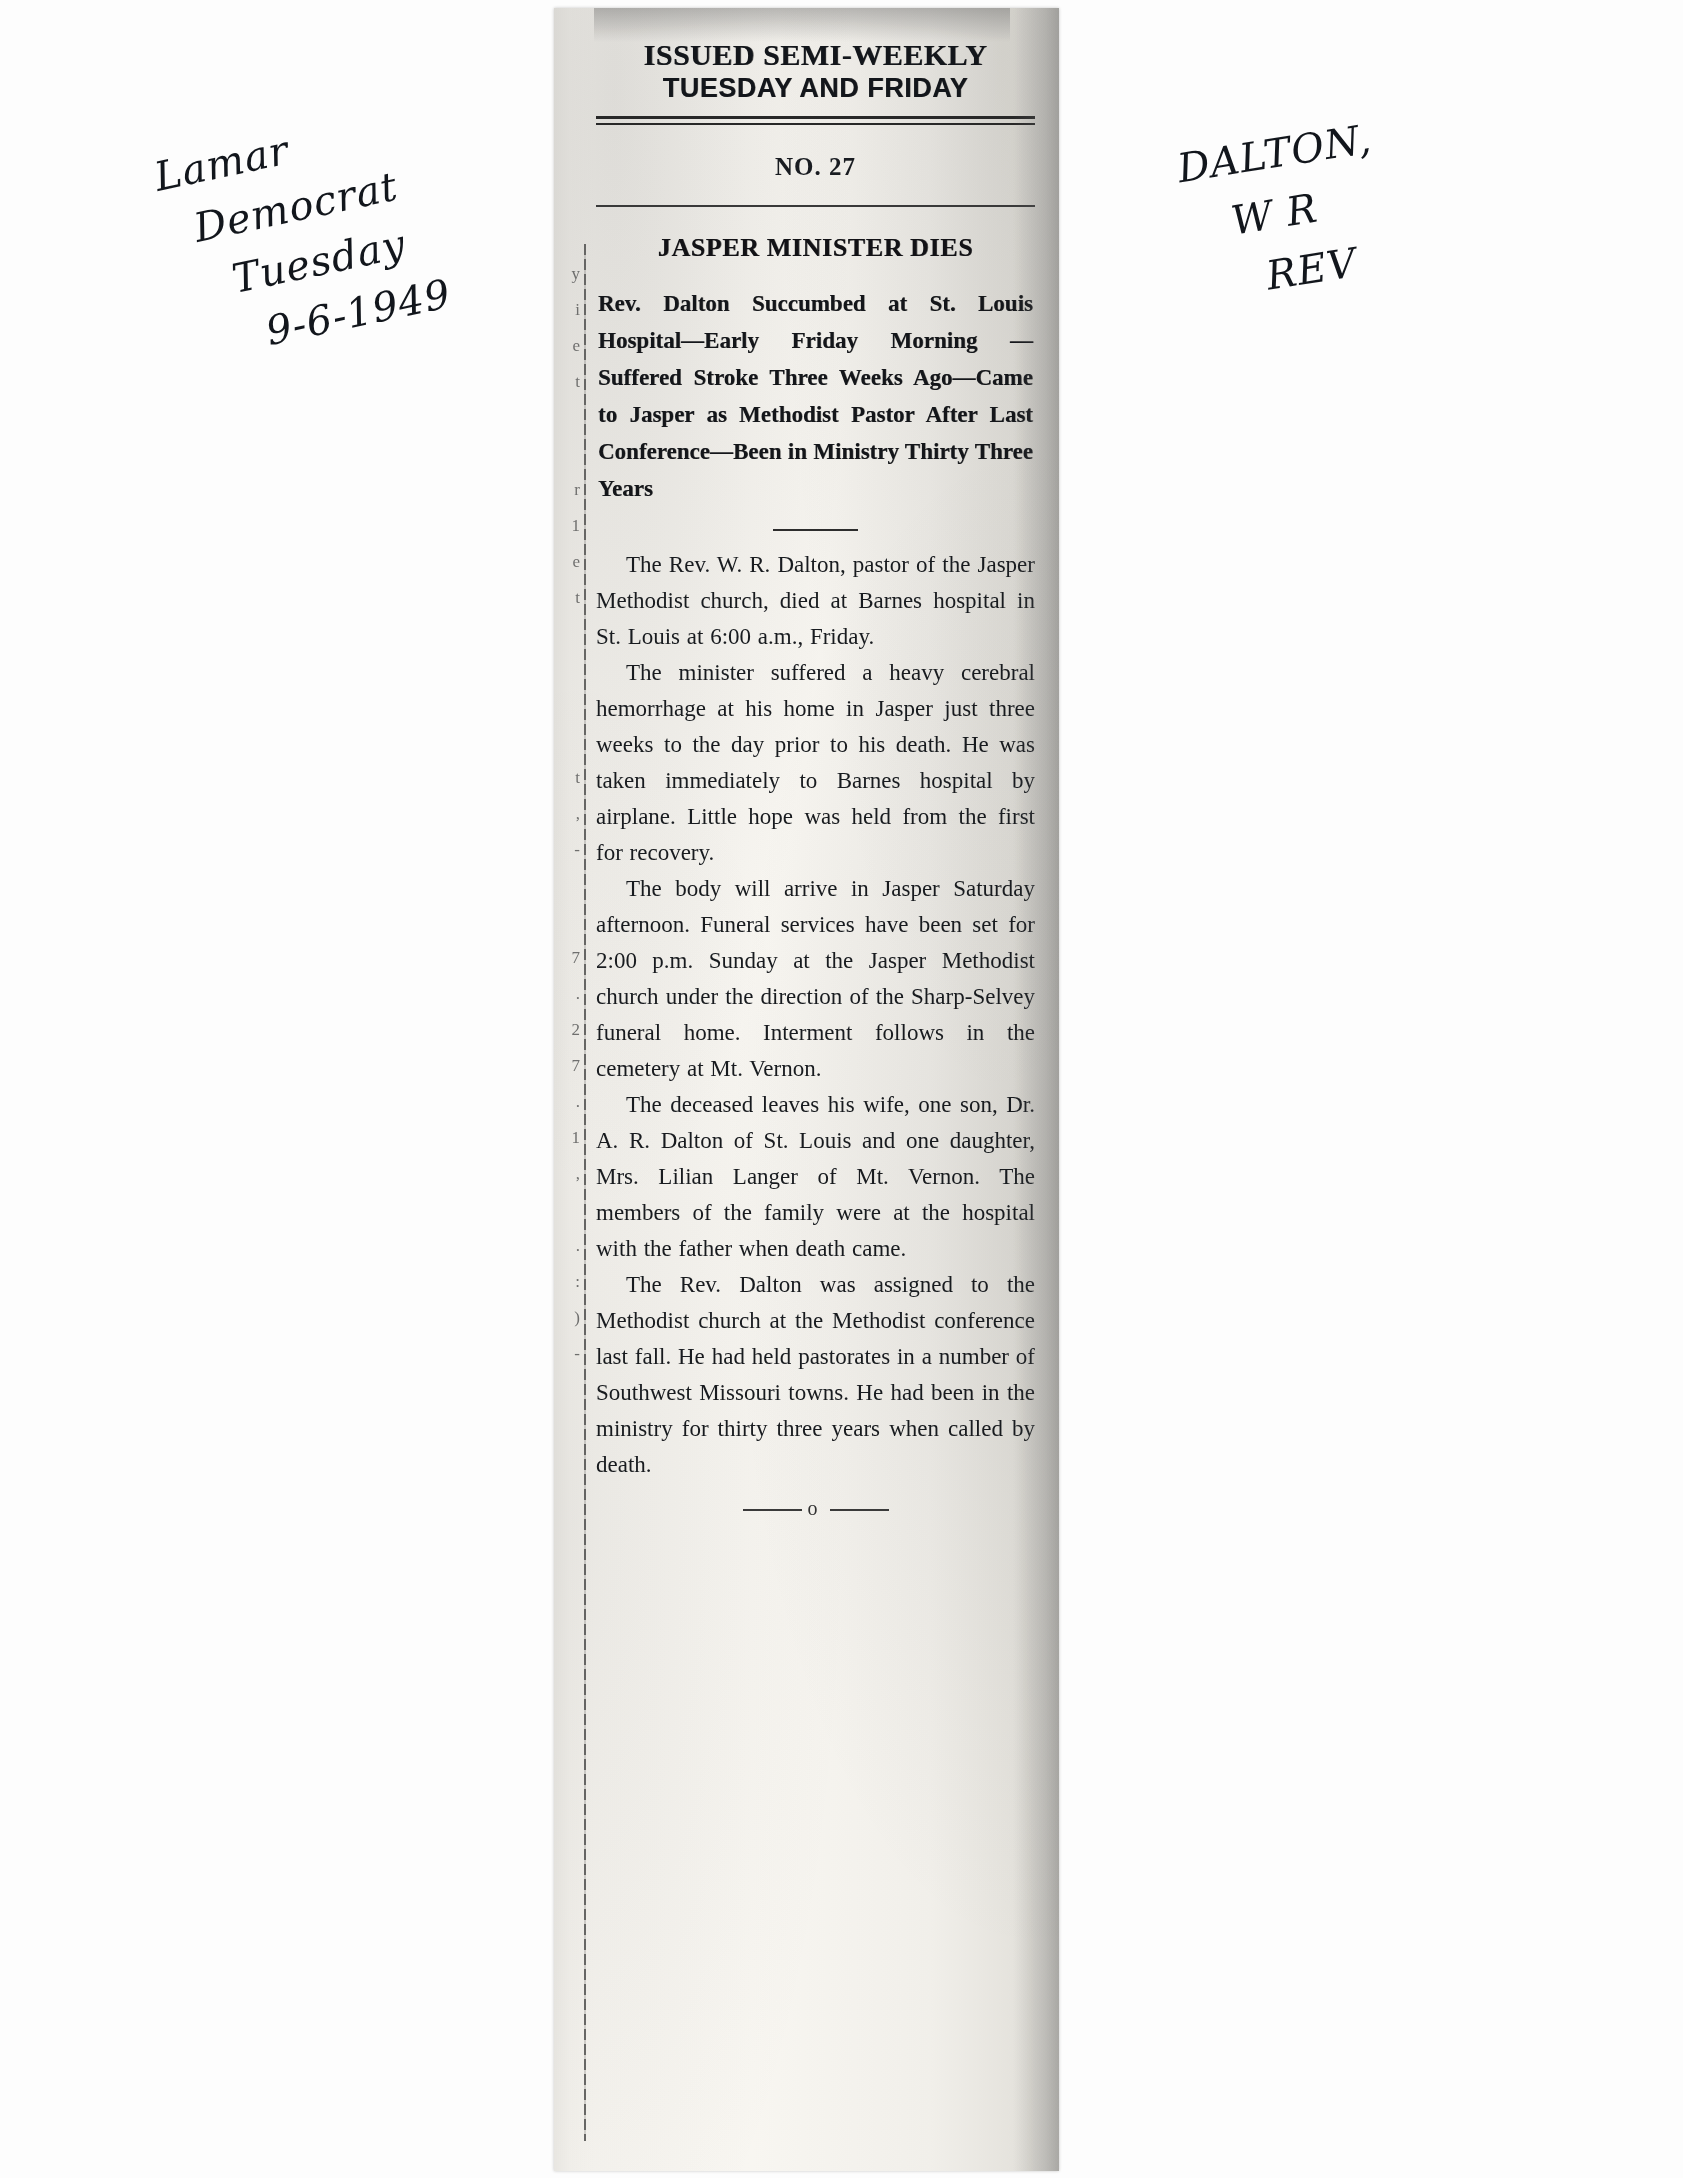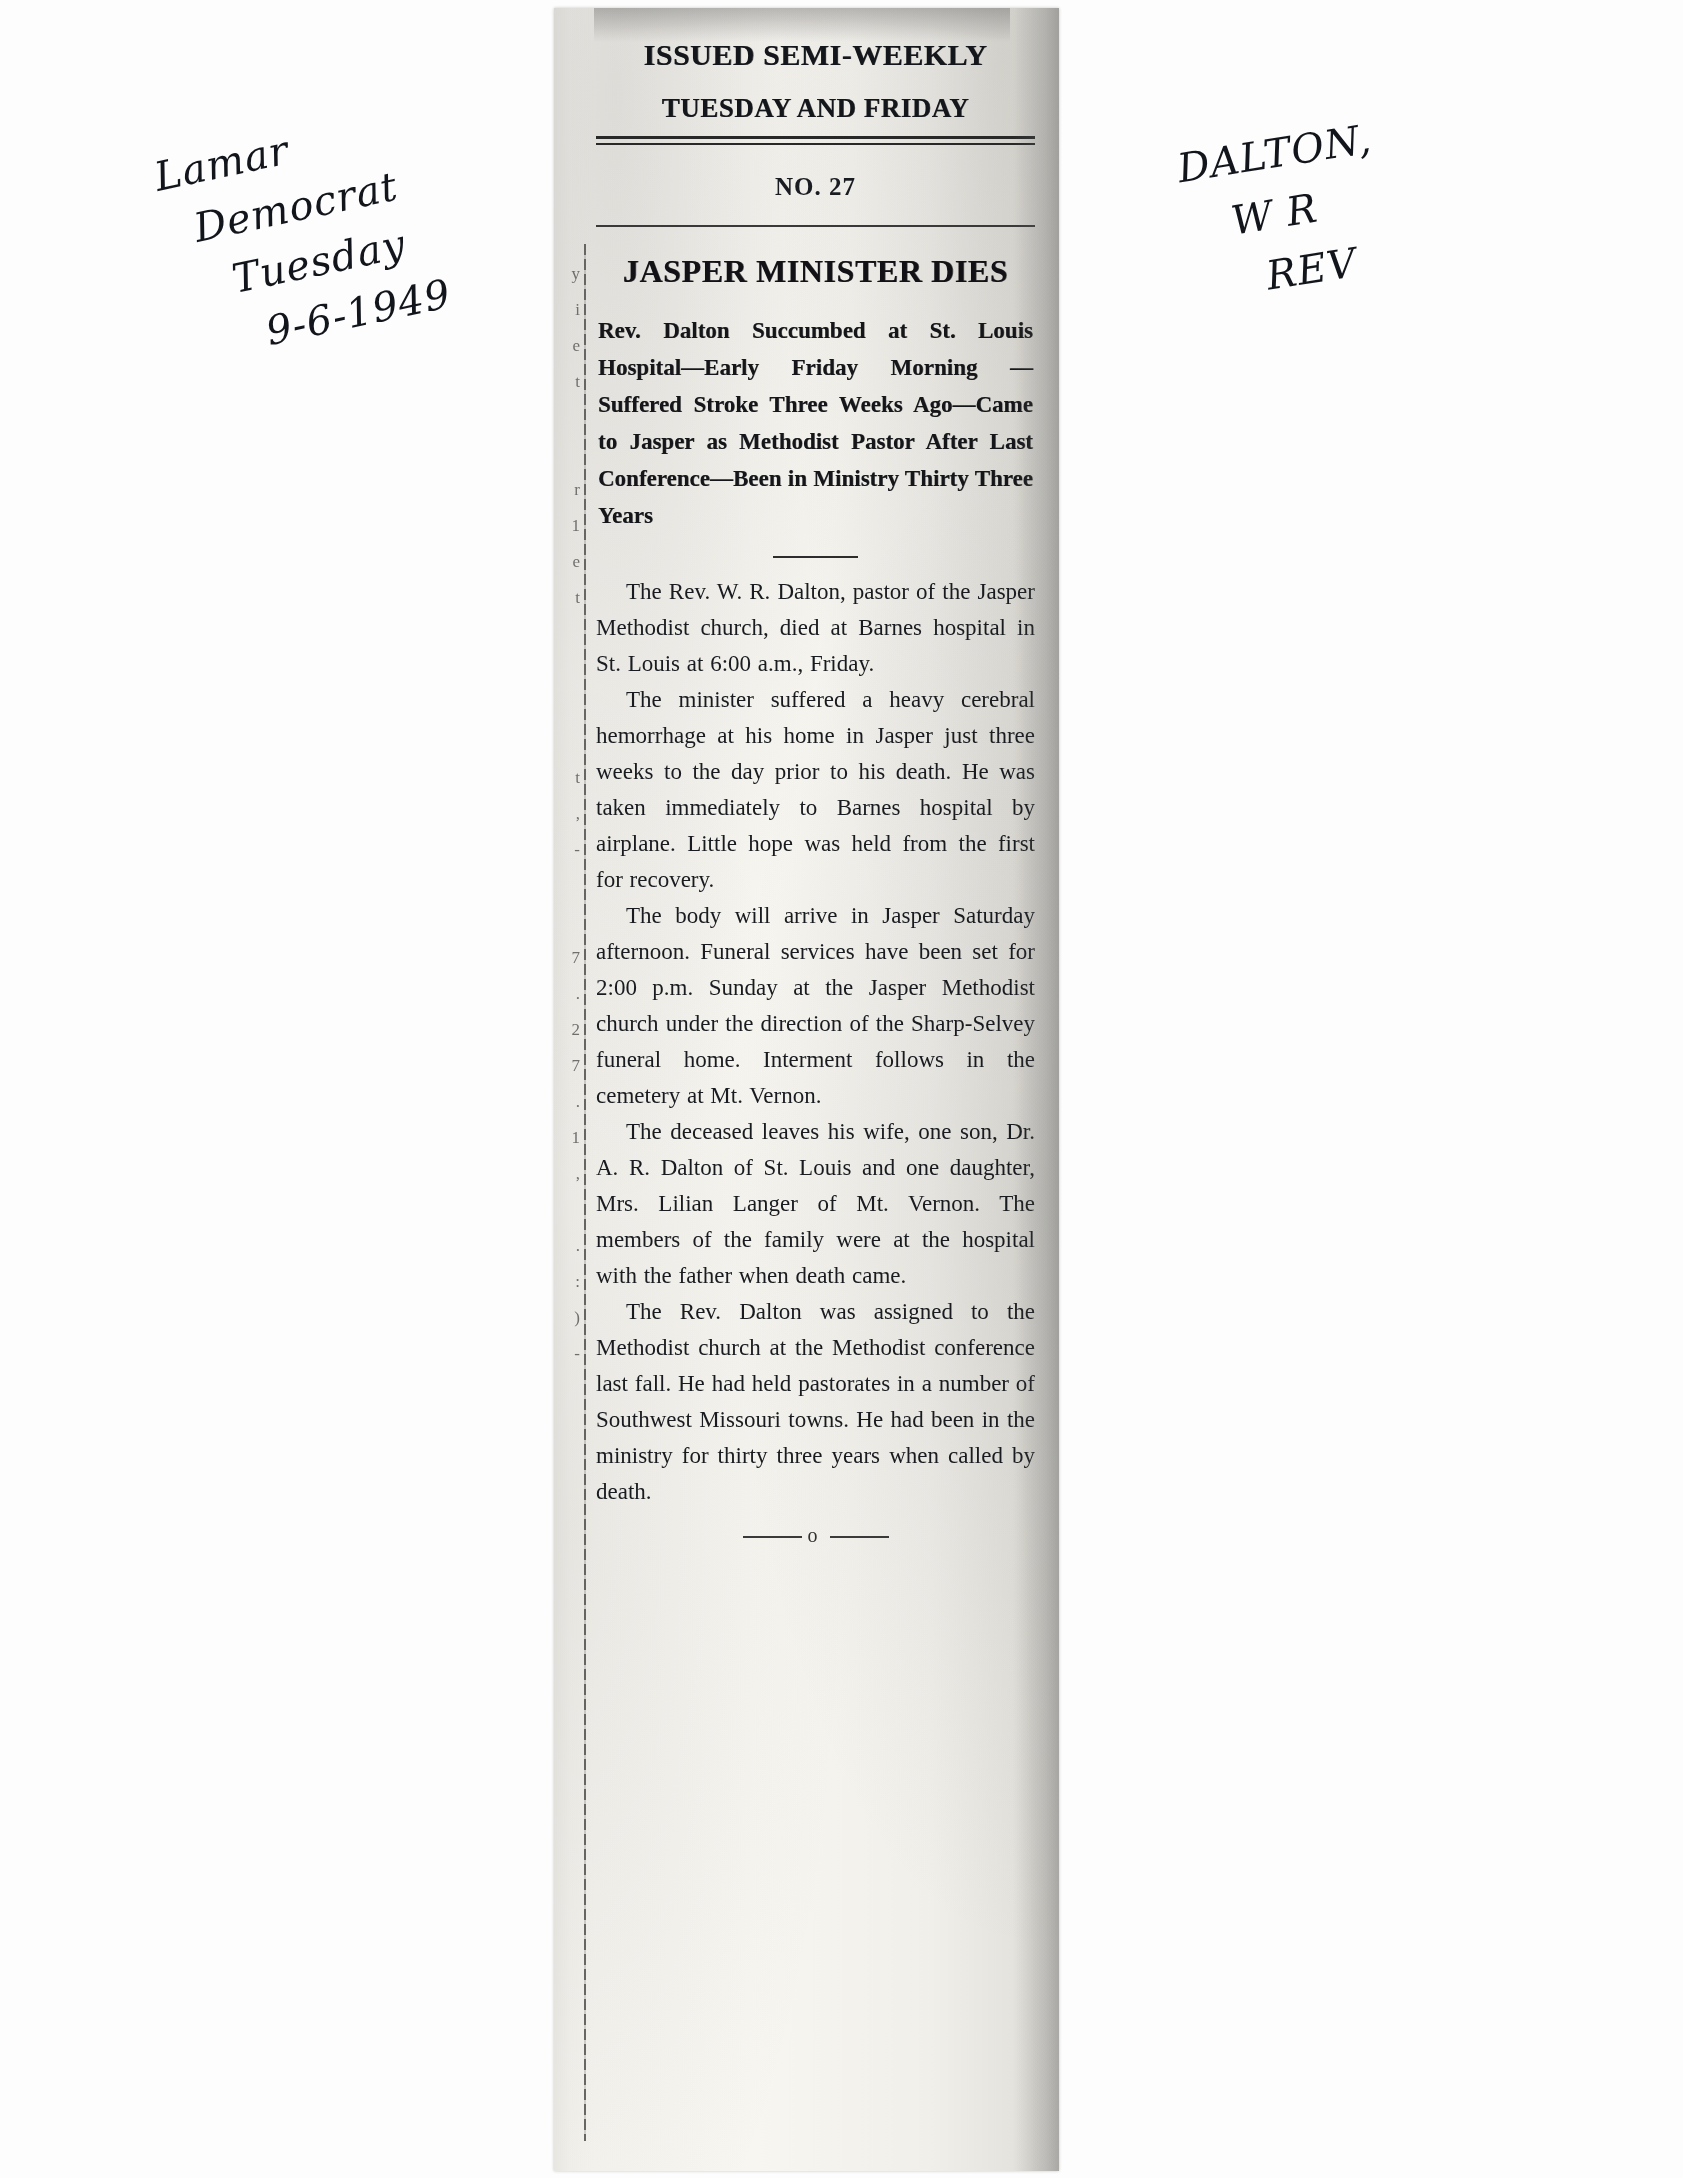--- a/index.html
+++ b/index.html
@@ -121,25 +121,25 @@
     color: #15181d;
   }
   .masthead .line1 {
     font-family: "Liberation Serif", serif;
     font-weight: bold;
     font-size: 30px;
     letter-spacing: 0.5px;
     text-shadow: 0.6px 0 0 rgba(20,20,20,0.65);
   }
   .masthead .line2 {
-    font-family: Liberation Serif, serif;
+    font-family: Liberation Sans, sans-serif;
     font-weight: bold;
     font-size: 27px;
     letter-spacing: 0.5px;
-    margin-top: 21px;
+    margin-top: 1px;
     text-shadow: 0.6px 0 0 rgba(20,20,20,0.6);
   }
   .rule-double {
     margin: 12px 0 0 0;
     border-top: 3px solid #2a2a2a;
     border-bottom: 2px solid #2a2a2a;
     height: 4px;
   }
   .issue-no {
     text-align: center;
@@ -153,21 +153,21 @@
   .rule-single {
     border-top: 2px solid #3a3a3a;
     height: 0;
     margin-bottom: 0;
   }
 
   .headline {
     text-align: center;
     font-family: "Liberation Serif", serif;
     font-weight: bold;
-    font-size: 32px;
+    font-size: 26px;
     letter-spacing: 0.6px;
     color: #141418;
     margin: 26px 0 22px 0;
     text-shadow: 0.6px 0 0 rgba(20,20,20,0.6);
   }
 
   .deck {
     font-family: "Liberation Serif", serif;
     font-weight: bold;
     font-size: 23px;

